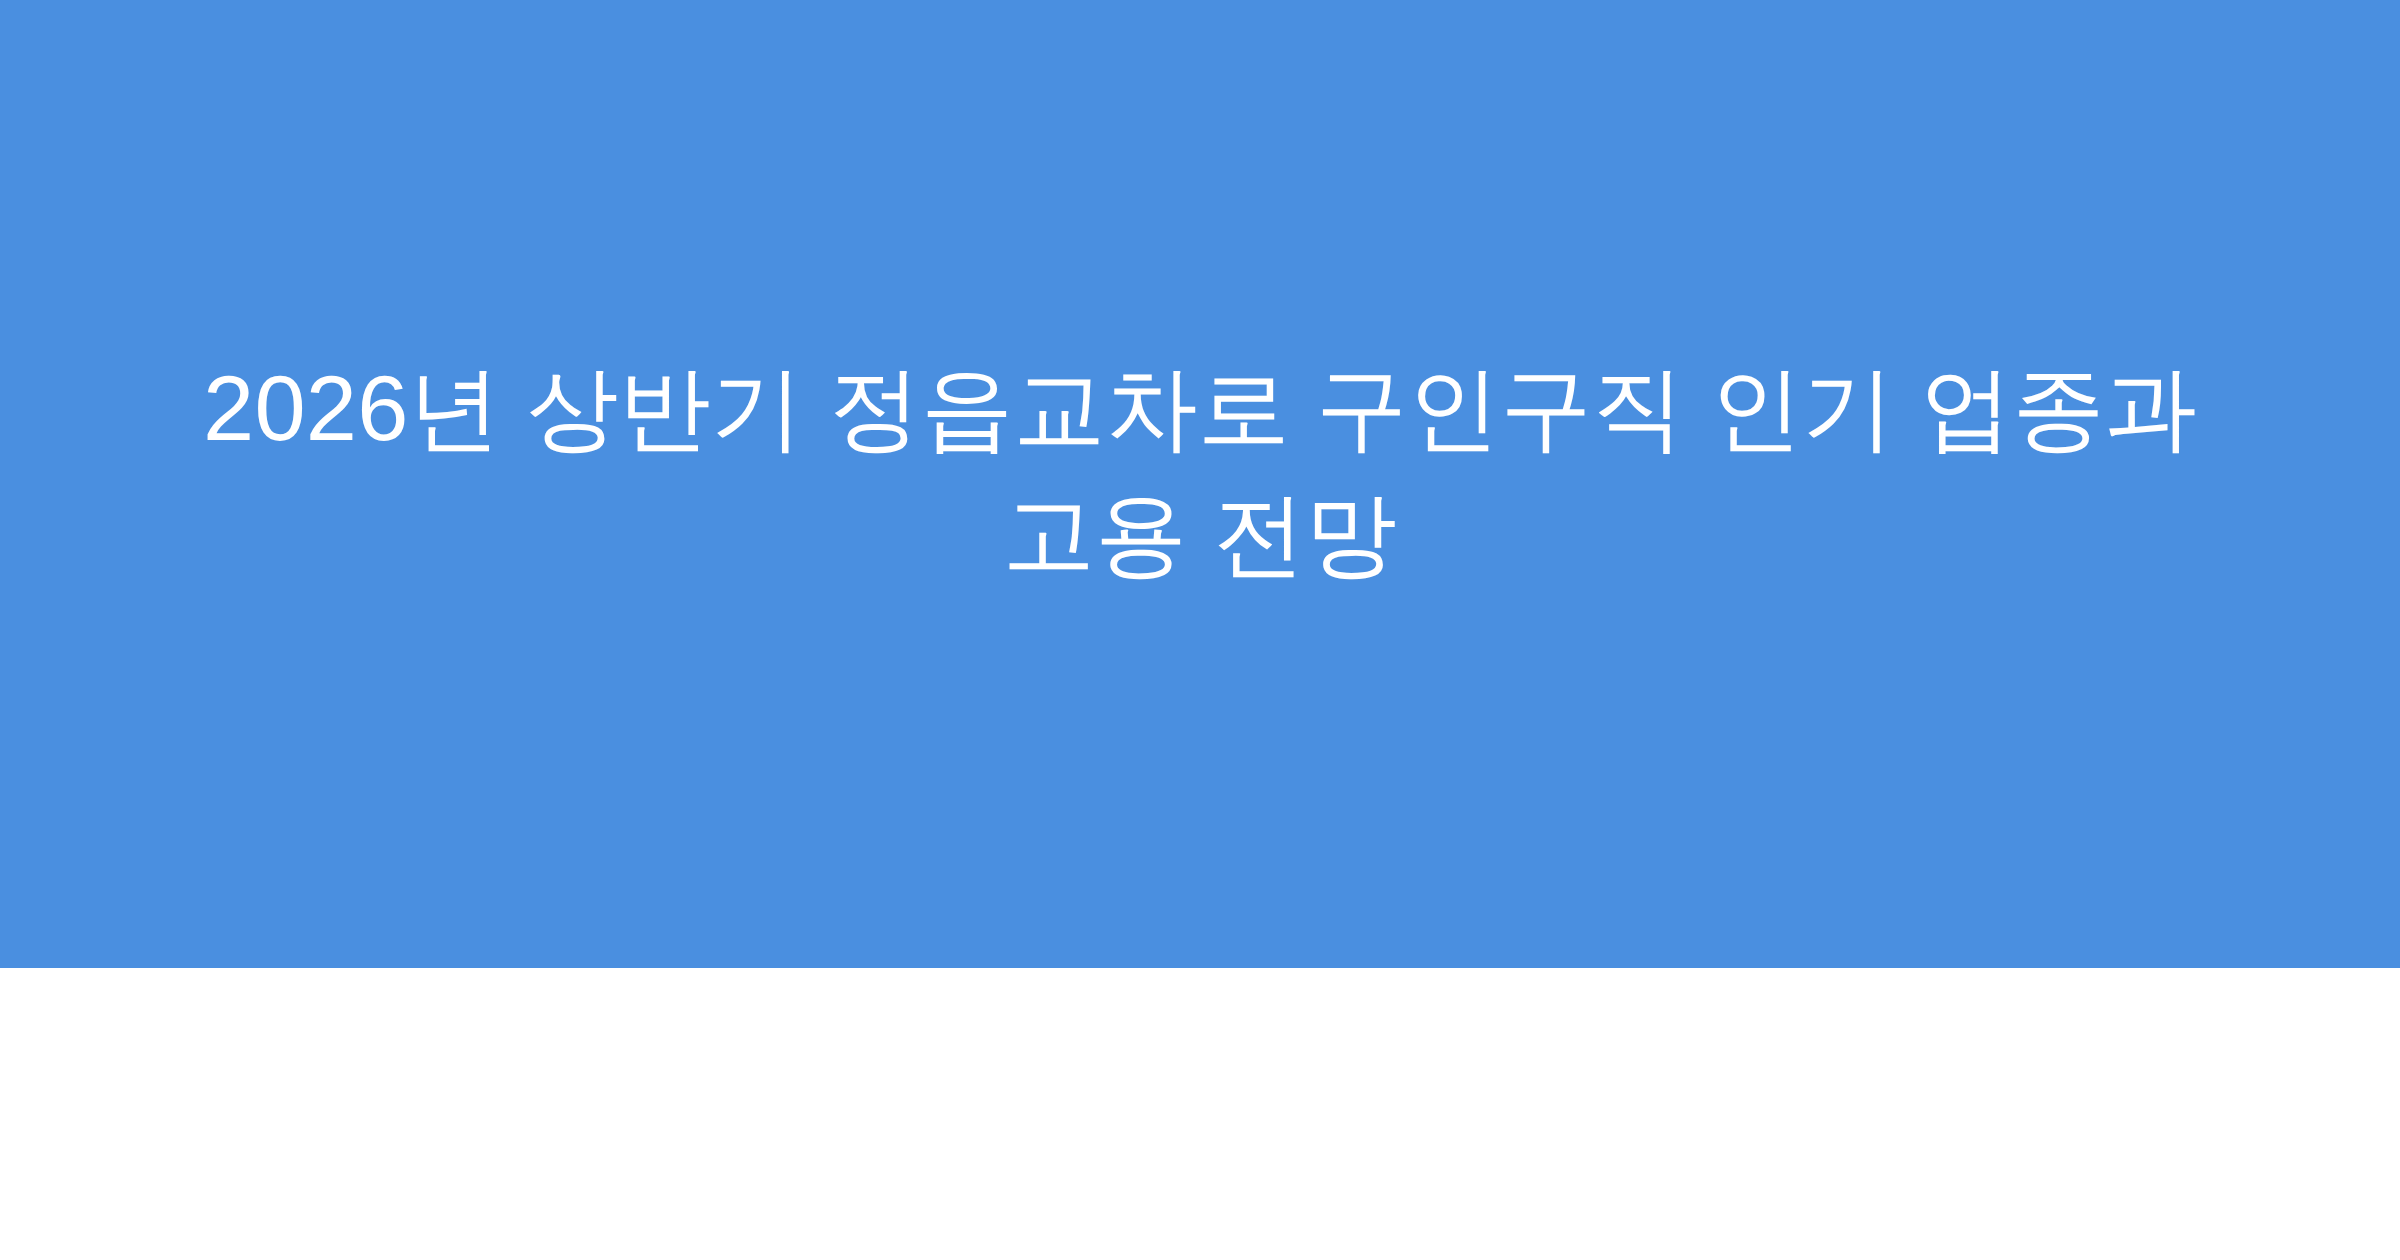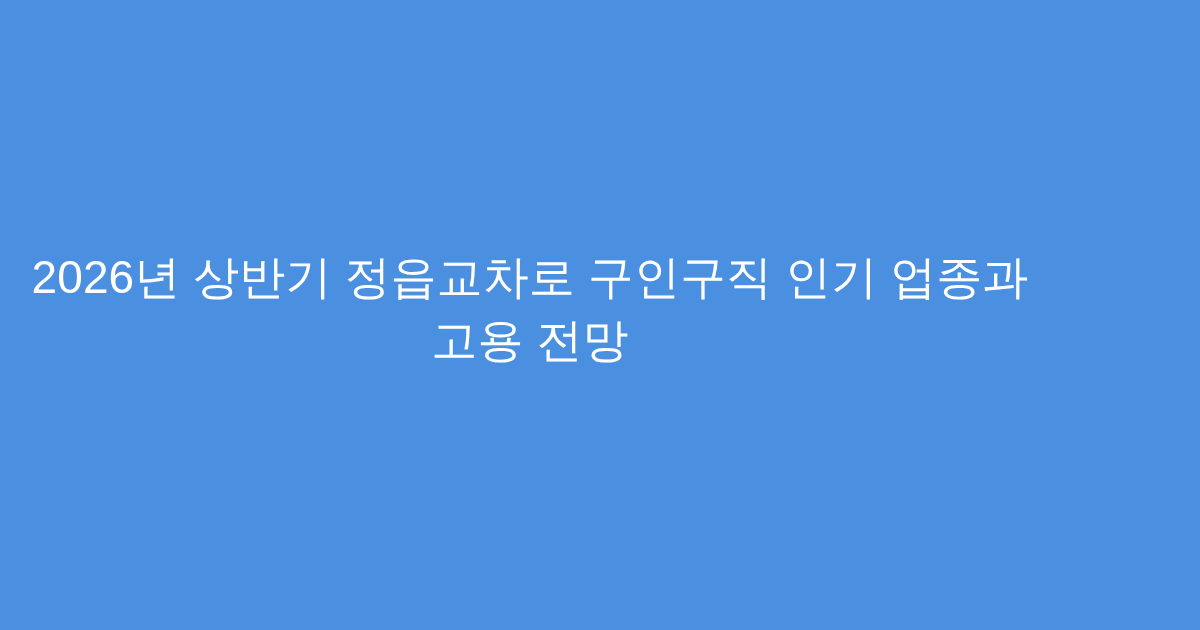--- a/index.html
+++ b/index.html
@@ -12,25 +12,25 @@
     width: 1200px;
     height: 630px;
     overflow: hidden;
     font-family: "Liberation Sans", "DejaVu Sans", sans-serif;
   }
 
   .og-card {
     position: relative;
     box-sizing: border-box;
     width: 1200px;
-    height: 630px;
+    height: 484px;
     background-color: #4a8fe0;
     display: flex;
     align-items: center;
-    justify-content: flex-start;
+    justify-content: center;
   }
 
   .title-block {
     width: 1060px;
     margin-top: -12px;           
     padding: 0 10px;
     box-sizing: border-box;
     text-align: center;
   }
 

